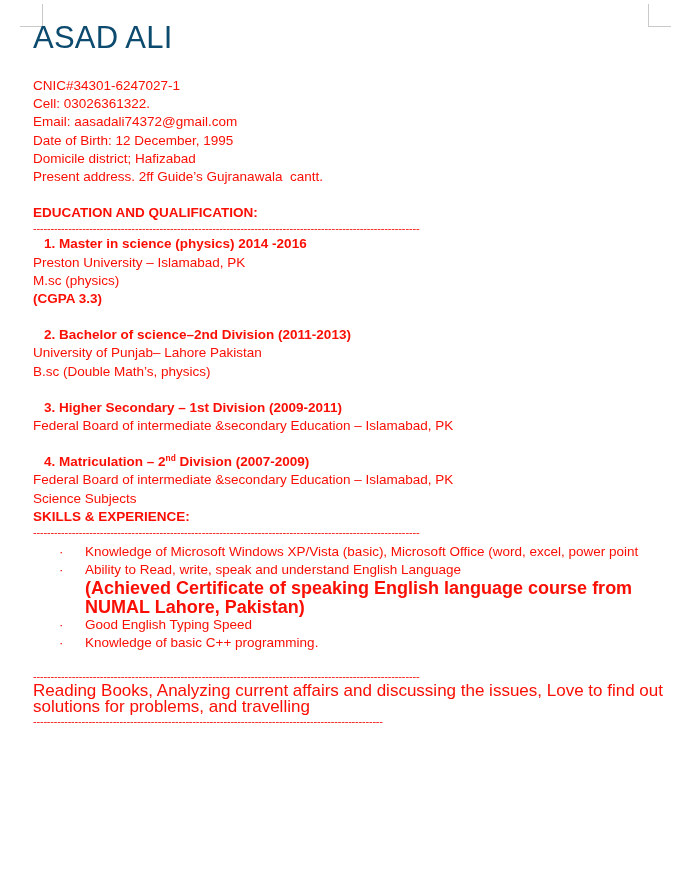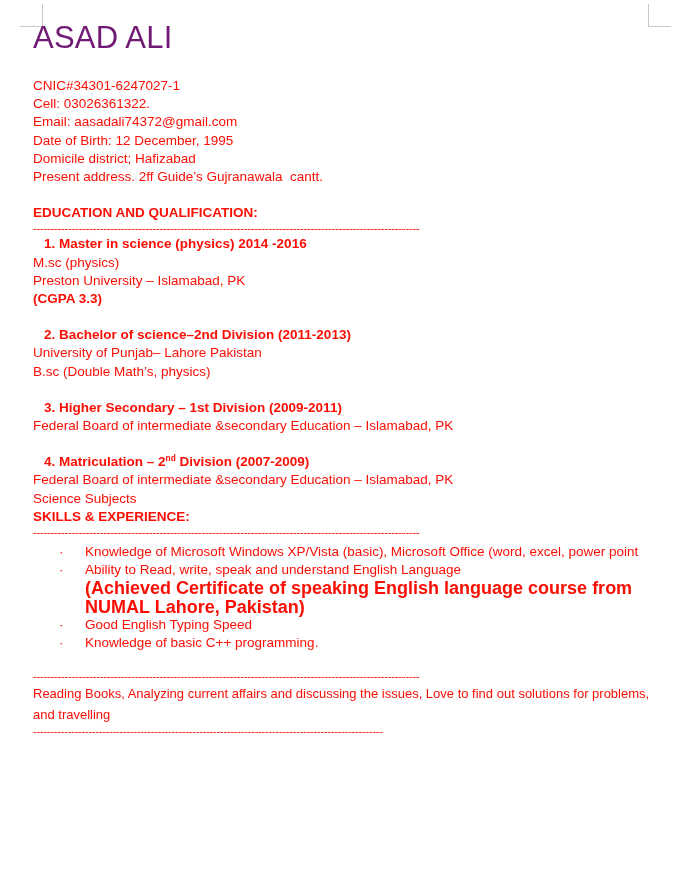--- a/index.html
+++ b/index.html
@@ -44,21 +44,21 @@
     top: 0;
     width: 630px;
   }
 
   .name-title {
     font-size: 31px;
     font-weight: 400;
     letter-spacing: 0.2px;
     line-height: 1;
     margin: 22px 0 0 0;
-    color: #701a75;
+    color: #0c4a6e;
   }
 
   .contact-block {
     margin-top: 24px;
   }
   .contact-line {
     font-size: 13.5px;
     line-height: 18.2px;
     white-space: pre;
   }
@@ -127,22 +127,22 @@
     font-size: 13.5px;
     line-height: 18.2px;
   }
   .bullet-sub {
     font-weight: bold;
     font-size: 18px;
     line-height: 18.2px;
   }
 
   .para {
-    font-size: 13px;
-    line-height: 21px;
+    font-size: 17px;
+    line-height: 16px;
     font-weight: 400;
   }
 </style>
 </head>
 <body>
 
 <div class="crop-mark tl"></div>
 <div class="crop-mark tr"></div>
 
 <div class="doc">
@@ -158,22 +158,22 @@
     <div class="contact-line">Present address. 2ff Guide’s Gujranawala  cantt.</div>
   </div>
 
   <div class="spacer"></div>
 
   <div class="section-heading">EDUCATION AND QUALIFICATION:</div>
   <div class="rule">--------------------------------------------------------------------------------------------------------------</div>
 
   <div class="entry">
     <div class="entry-title"><span>1. Master in science (physics) 2014 -2016</span></div>
+    <div class="entry-line">Preston University – Islamabad, PK</div>
     <div class="entry-line">M.sc (physics)</div>
-    <div class="entry-line">Preston University – Islamabad, PK</div>
     <div class="entry-line bold">(CGPA 3.3)</div>
   </div>
 
   <div class="spacer"></div>
 
   <div class="entry">
     <div class="entry-title"><span>2. Bachelor of science–2nd Division (2011-2013)</span></div>
     <div class="entry-line">University of Punjab– Lahore Pakistan</div>
     <div class="entry-line">B.sc (Double Math’s, physics)</div>
   </div>

